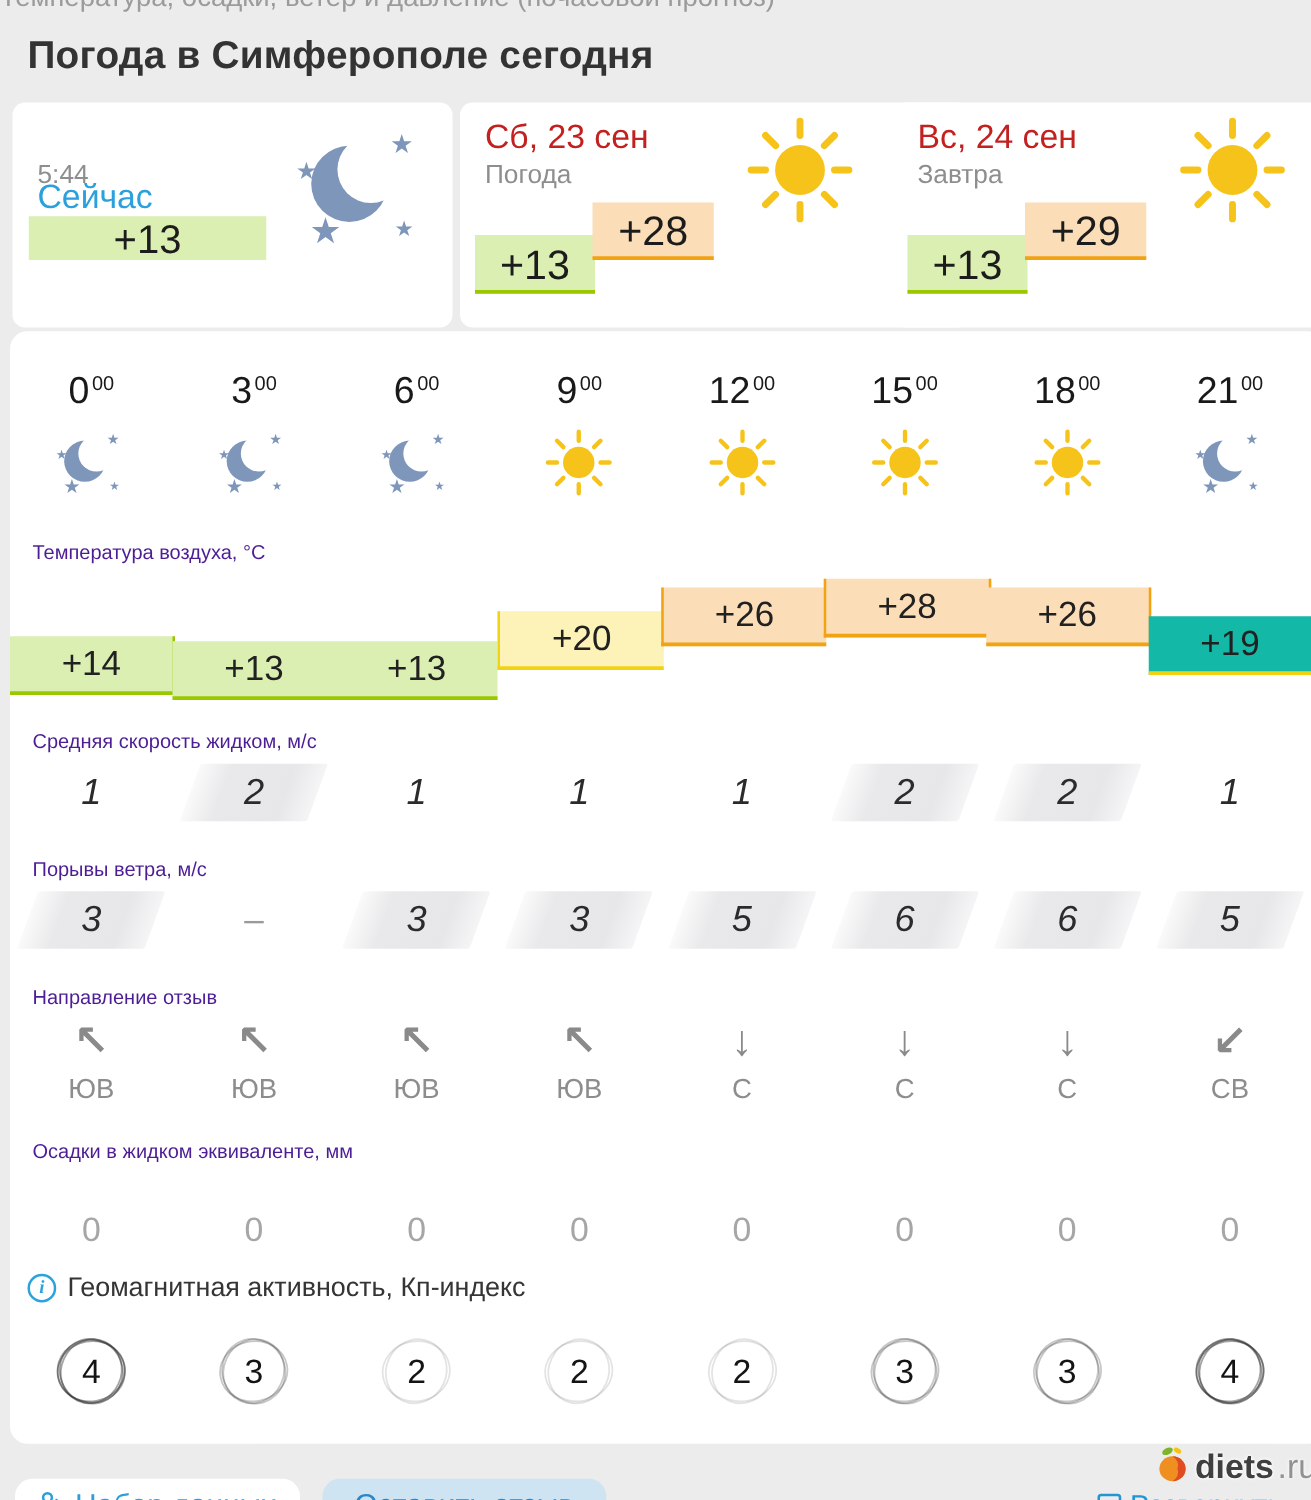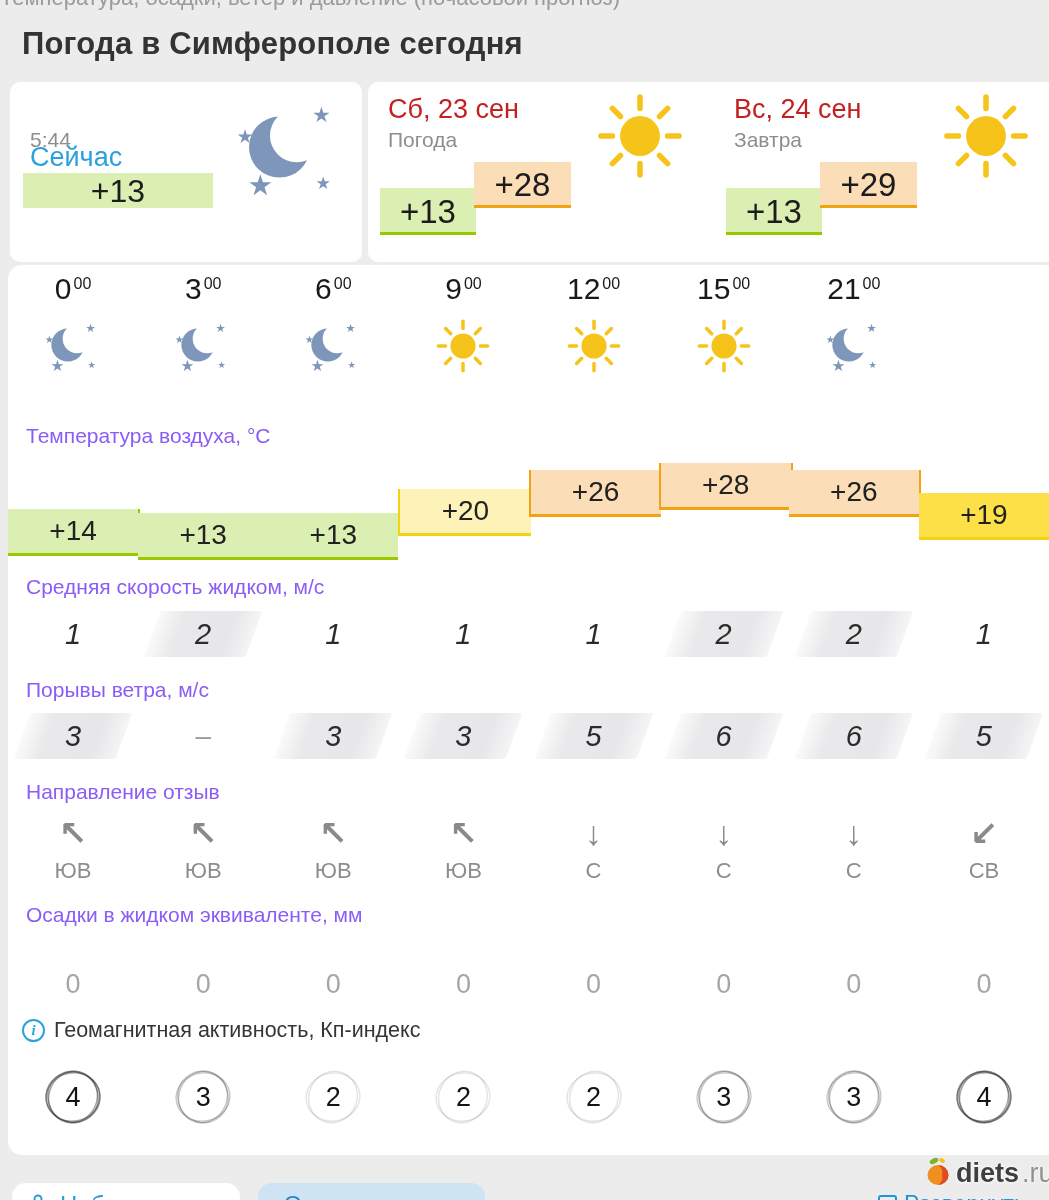--- a/index.html
+++ b/index.html
@@ -23,26 +23,26 @@
   .now-temp{position:absolute;left:13px;top:91px;width:190px;text-align:center;}
   .now-main{height:35px;line-height:36px;background:#dcefb2;font-size:32px;font-weight:500;color:#1c1c1c;}
   .now-feels{height:29px;line-height:29px;background:#b4dc5e;font-size:20px;color:#222;}
   .mm{position:absolute;text-align:center;font-size:33px;font-weight:500;color:#1c1c1c;}
   .mm-min{left:12px;top:106px;width:96px;height:44px;line-height:48px;background:#dcefb2;border-bottom:3px solid #9ac800;}
   .mm-max{left:106px;top:80px;width:97px;height:43px;line-height:46px;background:#fbddb8;border-bottom:3px solid #f1a312;}
   
   .panel{position:absolute;left:8px;top:265px;width:1052px;height:890px;background:#fff;border-radius:14px;}
   .row{position:absolute;left:8px;width:1041px;display:flex;}
   .cell{width:12.5%;display:flex;align-items:center;justify-content:center;position:relative;}
-  .hours{top:272px;}
+  .hours{top:296px;}
   .hour-cell{width:12.5%;display:flex;flex-direction:column;align-items:center;}
   .hour-time{height:38px;font-size:30px;font-weight:500;color:#191919;}
   .hour-time .sup{font-size:16px;vertical-align:10px;margin-left:2px;}
   .hour-icon{height:72px;display:flex;align-items:center;justify-content:center;}
-  .s-label{position:absolute;left:26px;font-size:21px;color:#8b5cf6;}
+  .s-label{position:absolute;left:26px;font-size:16px;color:#4c1d95;margin-top:10px;}
   .lbl-temp{top:424px;} .lbl-wind{top:575px;} .lbl-gust{top:678px;}
   .lbl-dir{top:780px;} .lbl-precip{top:903px;}
   .temp-chart{position:absolute;left:8px;top:450px;width:1041px;height:118px;}
   .temp-band{position:absolute;height:44px;line-height:44px;text-align:center;
              font-size:28px;font-weight:500;color:#212121;box-sizing:content-box;}
   .row-wind{top:610px;height:48px;} .row-gust{top:712px;height:48px;}
   .num{position:relative;z-index:1;font-style:italic;font-size:29px;font-weight:500;color:#2b2b2b;}
   .dash{font-size:28px;color:#9a9a9a;}
   .para{position:absolute;left:50%;top:50%;width:102px;height:46px;margin:-23px 0 0 -51px;
         transform:skewX(-20deg);border-radius:2px;
@@ -218,20 +218,36 @@
             <line x1="30.0" y1="48.0" x2="30.0" y2="55.5" stroke="#f6c31a" stroke-width="3.6" stroke-linecap="round"></line>
             <line x1="17.3" y1="42.7" x2="12.0" y2="48.0" stroke="#f6c31a" stroke-width="3.6" stroke-linecap="round"></line>
             <line x1="12.0" y1="30.0" x2="4.5" y2="30.0" stroke="#f6c31a" stroke-width="3.6" stroke-linecap="round"></line>
             <line x1="17.3" y1="17.3" x2="12.0" y2="12.0" stroke="#f6c31a" stroke-width="3.6" stroke-linecap="round"></line>
             <line x1="30.0" y1="12.0" x2="30.0" y2="4.5" stroke="#f6c31a" stroke-width="3.6" stroke-linecap="round"></line>
             <line x1="42.7" y1="17.3" x2="48.0" y2="12.0" stroke="#f6c31a" stroke-width="3.6" stroke-linecap="round"></line>
           </svg>
         </div>
       </div>
       <div class="hour-cell">
+        <div class="hour-time"><span>18</span><span class="sup">00</span></div>
+        <div class="hour-icon">
+          <svg width="58" height="58" viewBox="0 0 60 60">
+            <circle cx="30" cy="30" r="13" fill="#f6c31a"></circle>
+            <line x1="48.0" y1="30.0" x2="55.5" y2="30.0" stroke="#f6c31a" stroke-width="3.6" stroke-linecap="round"></line>
+            <line x1="42.7" y1="42.7" x2="48.0" y2="48.0" stroke="#f6c31a" stroke-width="3.6" stroke-linecap="round"></line>
+            <line x1="30.0" y1="48.0" x2="30.0" y2="55.5" stroke="#f6c31a" stroke-width="3.6" stroke-linecap="round"></line>
+            <line x1="17.3" y1="42.7" x2="12.0" y2="48.0" stroke="#f6c31a" stroke-width="3.6" stroke-linecap="round"></line>
+            <line x1="12.0" y1="30.0" x2="4.5" y2="30.0" stroke="#f6c31a" stroke-width="3.6" stroke-linecap="round"></line>
+            <line x1="17.3" y1="17.3" x2="12.0" y2="12.0" stroke="#f6c31a" stroke-width="3.6" stroke-linecap="round"></line>
+            <line x1="30.0" y1="12.0" x2="30.0" y2="4.5" stroke="#f6c31a" stroke-width="3.6" stroke-linecap="round"></line>
+            <line x1="42.7" y1="17.3" x2="48.0" y2="12.0" stroke="#f6c31a" stroke-width="3.6" stroke-linecap="round"></line>
+          </svg>
+        </div>
+      </div>
+      <div class="hour-cell">
         <div class="hour-time"><span>21</span><span class="sup">00</span></div>
         <div class="hour-icon">
           <svg width="66" height="66" viewBox="0 0 64 64">
             <circle cx="27" cy="31" r="16" fill="#7e96ba"></circle>
             <circle cx="36" cy="25" r="14" fill="#fff"></circle>
             <text x="49" y="18" font-size="11" fill="#7e96ba" text-anchor="middle">★</text>
             <text x="9" y="29" font-size="10" fill="#7e96ba" text-anchor="middle">★</text>
             <text x="17" y="56" font-size="15" fill="#7e96ba" text-anchor="middle">★</text>
             <text x="50" y="53" font-size="9" fill="#7e96ba" text-anchor="middle">★</text>
           </svg>
@@ -241,21 +257,21 @@
 
   <div class="s-label lbl-temp">Температура воздуха, °C</div>
   <div class="temp-chart">
       <div class="temp-band" style="left: 0px; width: 130.125px; top: 59px; background: rgb(220, 239, 178); border-bottom: 3px solid rgb(154, 200, 0); border-right: 2px solid rgb(154, 200, 0);">+14</div>
       <div class="temp-band" style="left: 130.125px; width: 130.125px; top: 63px; background: rgb(220, 239, 178); border-bottom: 3px solid rgb(154, 200, 0);">+13</div>
       <div class="temp-band" style="left: 260.25px; width: 130.125px; top: 63px; background: rgb(220, 239, 178); border-bottom: 3px solid rgb(154, 200, 0);">+13</div>
       <div class="temp-band" style="left: 390.375px; width: 130.125px; top: 39px; background: rgb(253, 242, 184); border-bottom: 3px solid rgb(242, 211, 19); border-left: 2px solid rgb(242, 211, 19);">+20</div>
       <div class="temp-band" style="left: 520.5px; width: 130.125px; top: 20px; background: rgb(251, 221, 184); border-bottom: 3px solid rgb(241, 163, 18); border-left: 2px solid rgb(241, 163, 18);">+26</div>
       <div class="temp-band" style="left: 650.625px; width: 130.125px; top: 13px; background: rgb(251, 221, 184); border-bottom: 3px solid rgb(241, 163, 18); border-left: 2px solid rgb(241, 163, 18); border-right: 2px solid rgb(241, 163, 18);">+28</div>
       <div class="temp-band" style="left: 780.75px; width: 130.125px; top: 20px; background: rgb(251, 221, 184); border-bottom: 3px solid rgb(241, 163, 18); border-right: 2px solid rgb(241, 163, 18);">+26</div>
-      <div class="temp-band" style="left: 910.875px; width: 130.125px; top: 43px; background: #fde047; border-bottom: 3px solid rgb(242, 211, 19);">+19</div>
+      <div class="temp-band" style="left: 910.875px; width: 130.125px; top: 43px; background: #14b8a6; border-bottom: 3px solid rgb(242, 211, 19);">+19</div>
     </div>
 
   <div class="s-label lbl-wind">Средняя скорость жидком, м/с</div>
   <div class="row row-wind">
       <div class="cell">
         <span class="num">1</span>
       </div>
       <div class="cell">
         <div class="para"></div>
         <span class="num">2</span>

